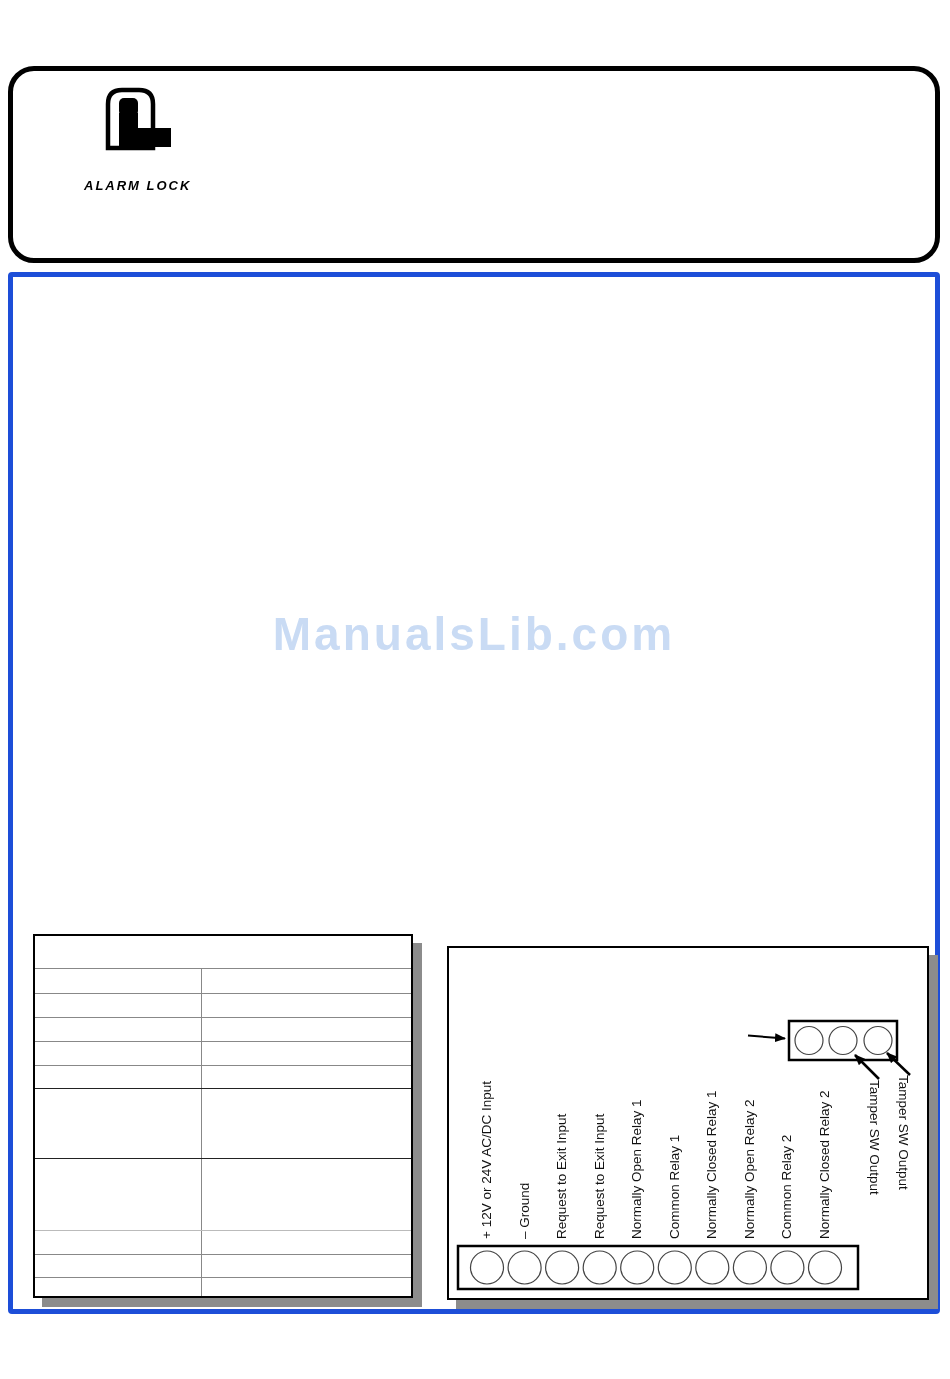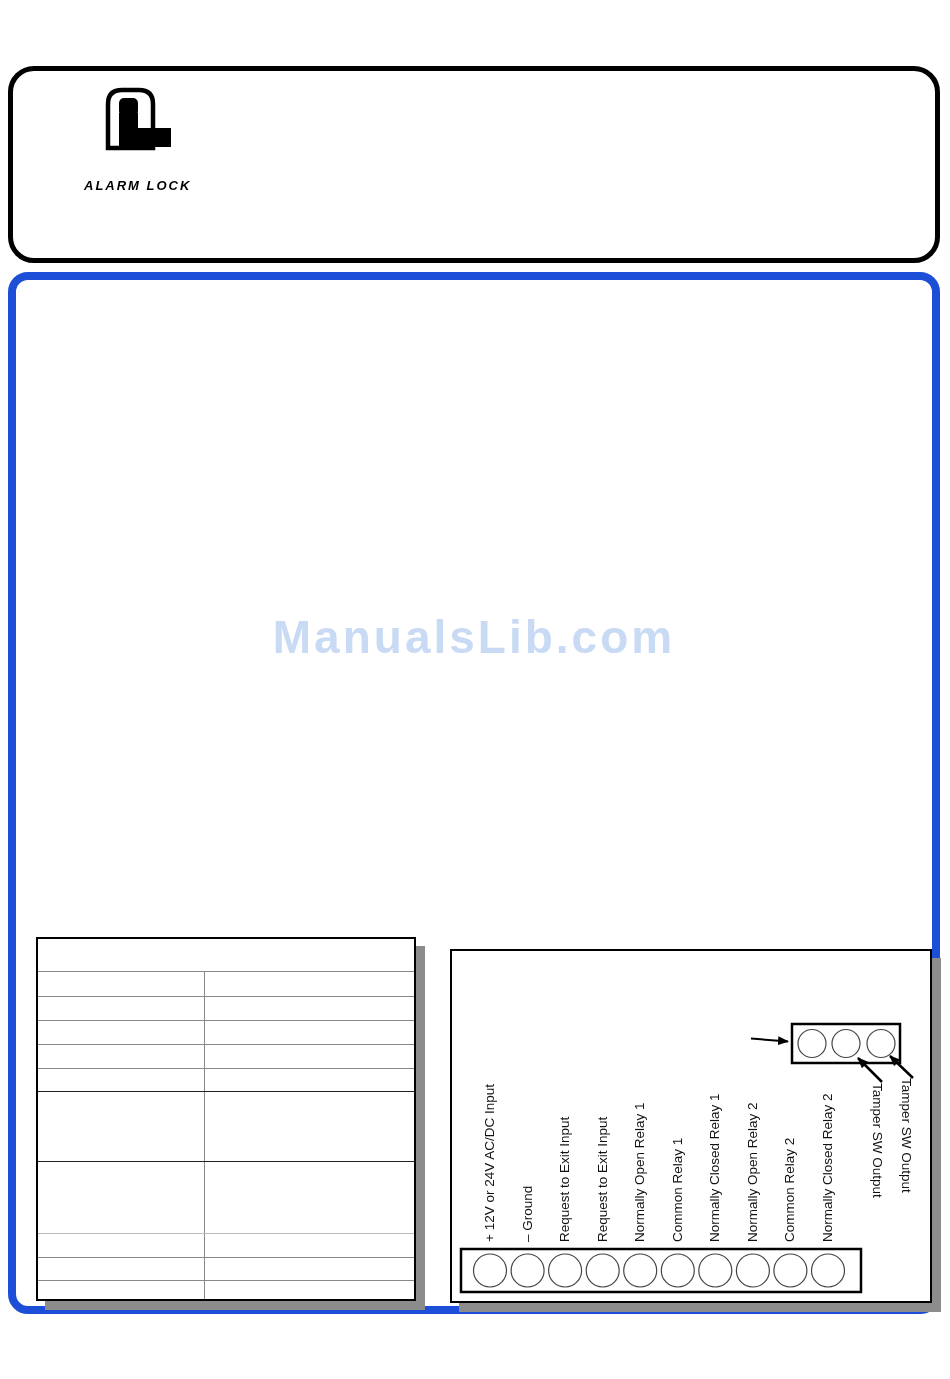--- a/index.html
+++ b/index.html
@@ -12,21 +12,21 @@
   }
   .logo-svg { position:absolute; left:92px; top:16px; width:68px; height:64px; }
   .brand-wordmark {
     position:absolute; left:71px; top:80px; width:130px;
     font-size:13px; font-weight:bold; font-style:italic; letter-spacing:2px;
     color:#000; white-space:nowrap;margin-top:27px;
   }
 
   .main-panel {
     position:absolute; left:8px; top:272px; width:932px; height:1042px;
-    border:8px solid #1d4ed8; border-radius:20px; background:#fff;
+    border:5px solid #1d4ed8; border-radius:4px; background:#fff;
   }
   .watermark {
     position:absolute; left:0; top:331px; width:100%;
     text-align:center; font-size:46px; font-weight:bold; letter-spacing:3px;
     line-height:1.15; white-space:nowrap;
   }
 
   
   .spec-table {
     position:absolute; left:20px; top:657px; width:380px; height:364px;

